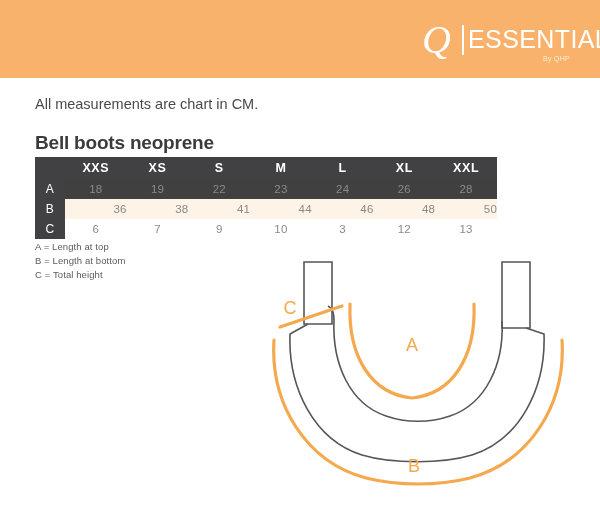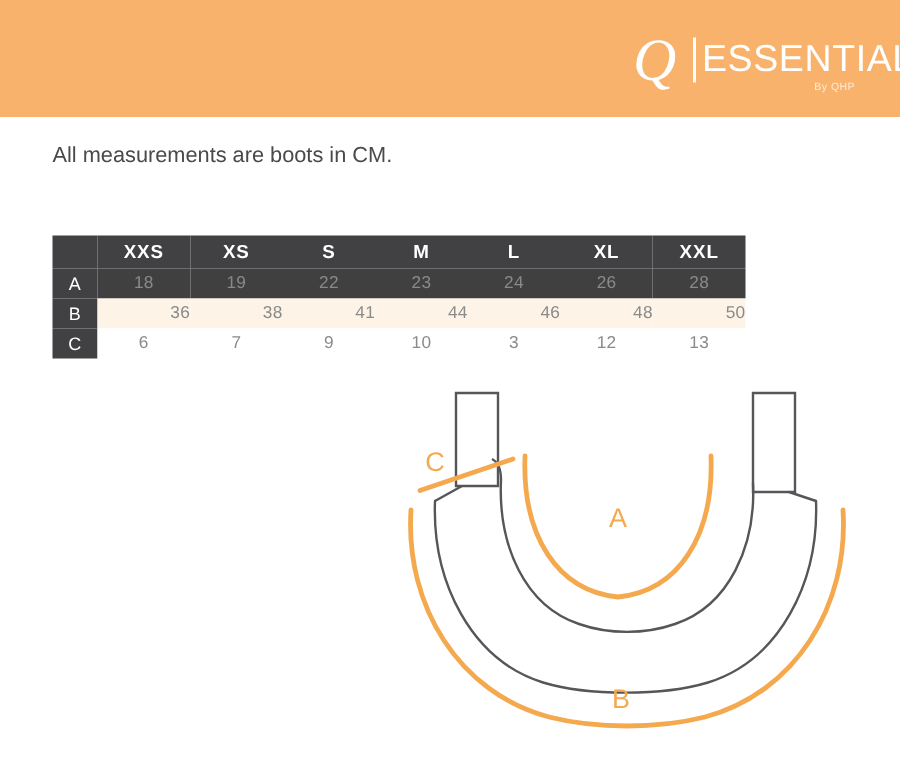--- a/index.html
+++ b/index.html
@@ -215,22 +215,23 @@
   <div class="header-band">
 
     <div class="logo">
       <span class="logo-q">Q</span>
       <span class="logo-rule"></span>
       <span class="logo-word">ESSENTIALS</span>
       <span class="logo-sub">By QHP</span>
     </div>
   </div>
 
-  <div class="intro-line">All measurements are boots in CM.</div>
-
+  <div class="intro-line">All measurements are chart in CM.</div>
+
+  <div class="section-title">Bell boots neoprene</div>
 
   <div class="table-wrap">
     <table class="size-table">
       <thead>
         <tr>
           <th class="corner-cell"></th>
           <th class="size-head">XXS</th>
           <th class="size-head">XS</th>
           <th class="size-head">S</th>
           <th class="size-head">M</th>
@@ -267,20 +268,25 @@
           <td class="value">9</td>
           <td class="value">10</td>
           <td class="value">3</td>
           <td class="value">12</td>
           <td class="value">13</td>
         </tr>
       </tbody>
     </table>
   </div>
 
+  <div class="legend">
+    <div class="legend-item">A = Length at top</div>
+    <div class="legend-item">B = Length at bottom</div>
+    <div class="legend-item">C = Total height</div>
+  </div>
 
   <div class="diagram">
     <svg width="338" height="260" viewBox="0 0 338 260" xmlns="http://www.w3.org/2000/svg">
 
       <path d="M 42 14 L 70 14 L 70 76 L 42 76 Z" fill="none" stroke="#55565a" stroke-width="1.6"></path>
 
       <path d="M 240 14 L 268 14 L 268 80 L 240 80 Z" fill="none" stroke="#55565a" stroke-width="1.6"></path>
 
       <path d="M 28 86
                C 26 140, 52 192, 100 207

